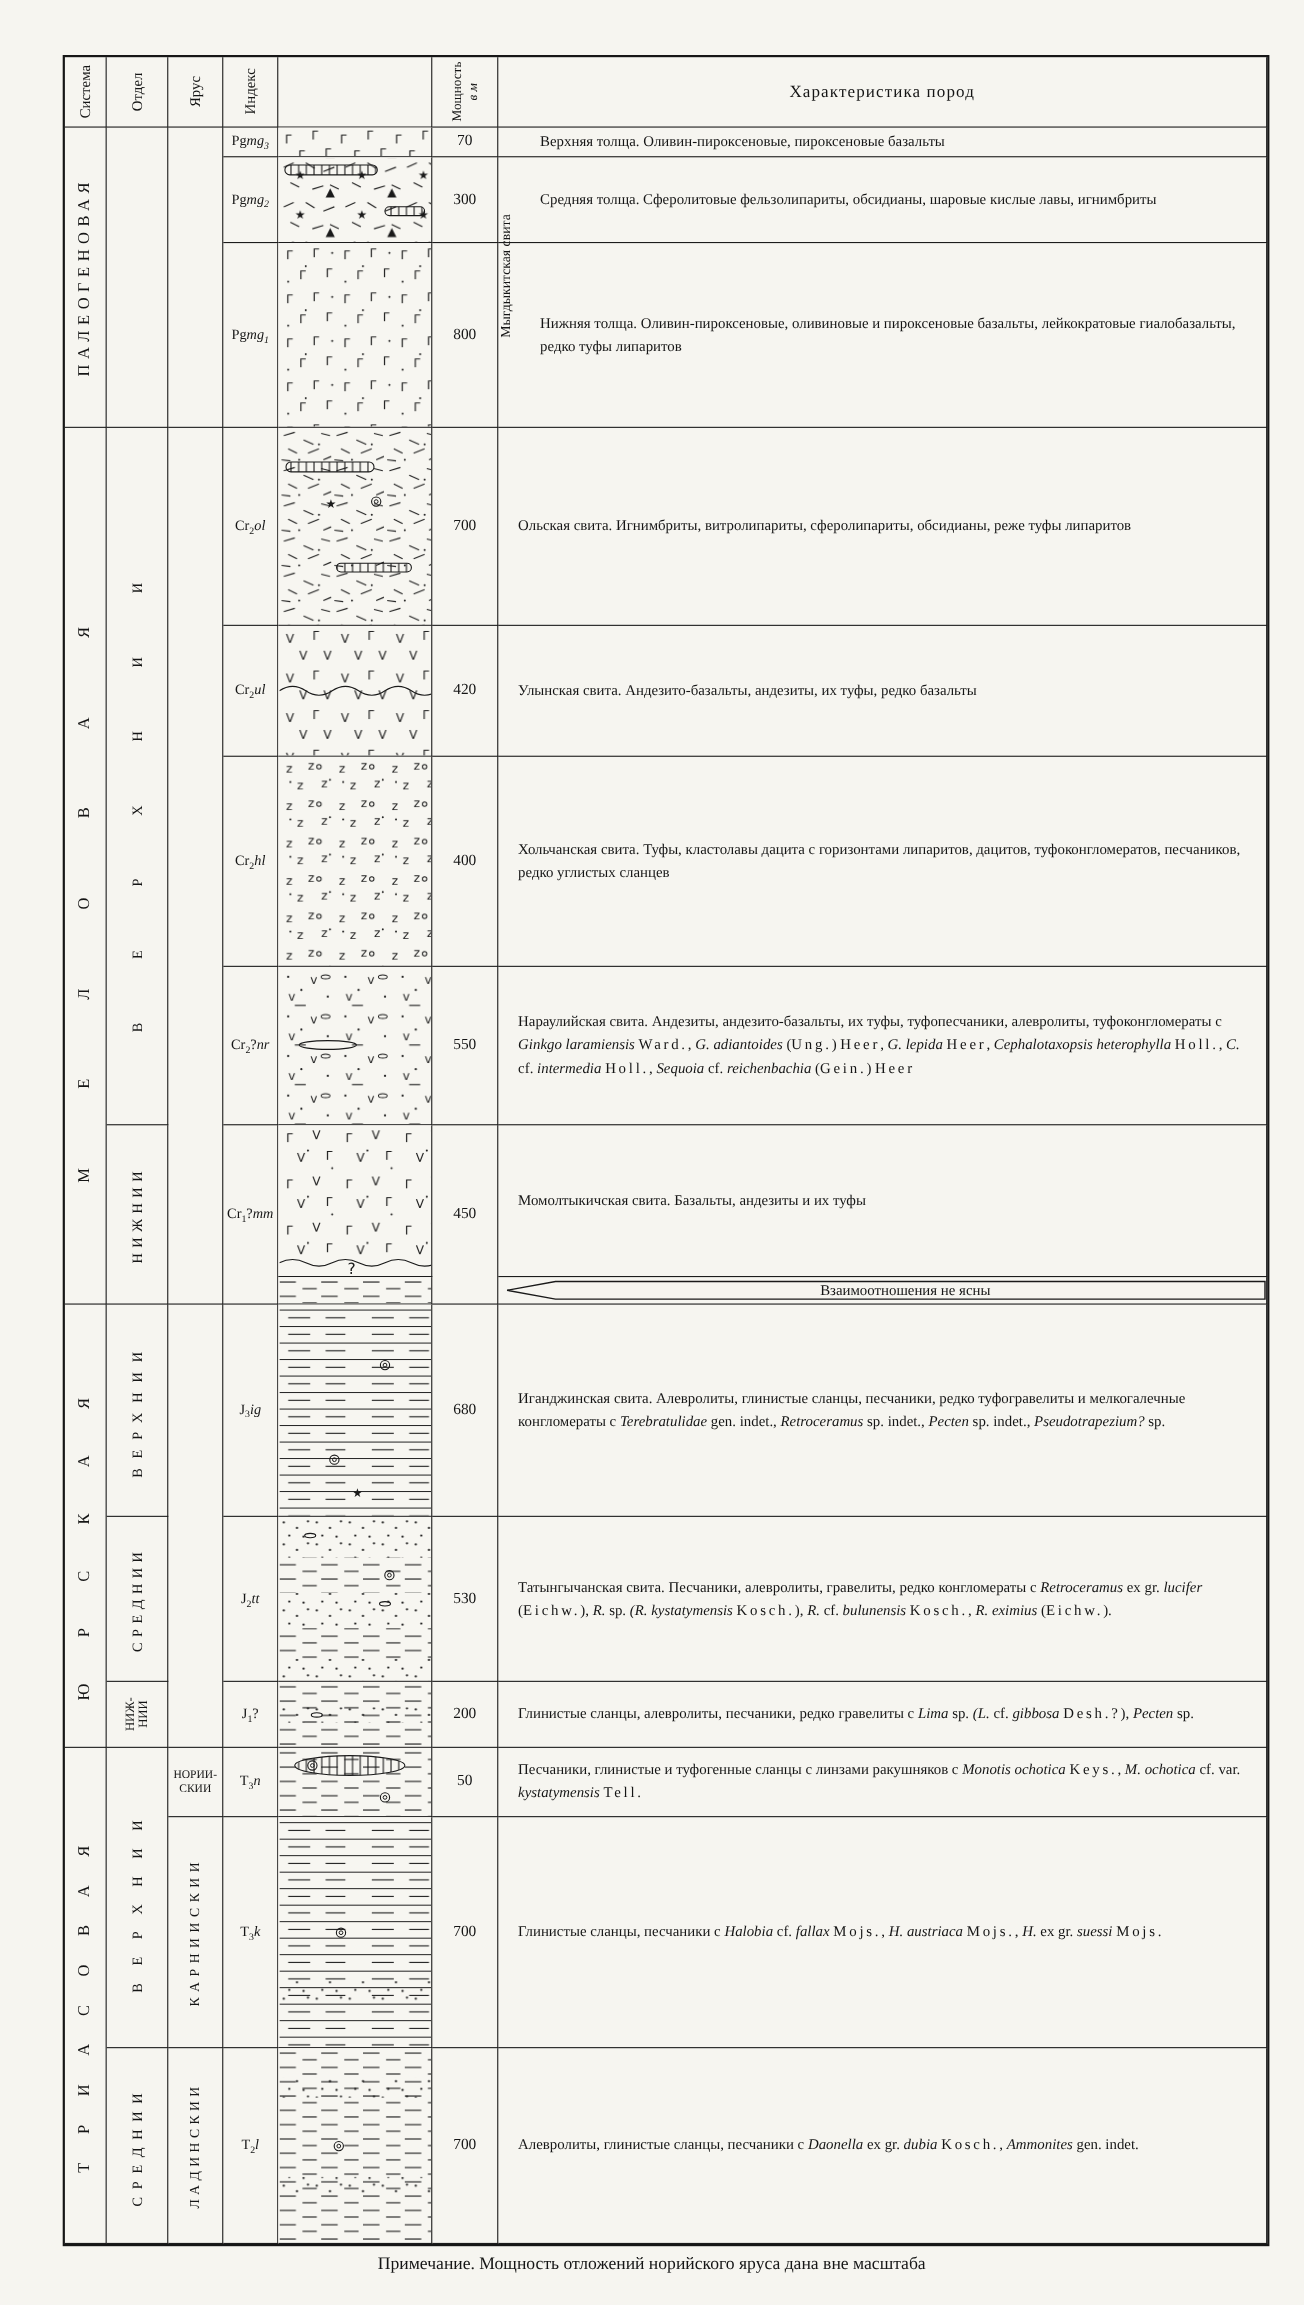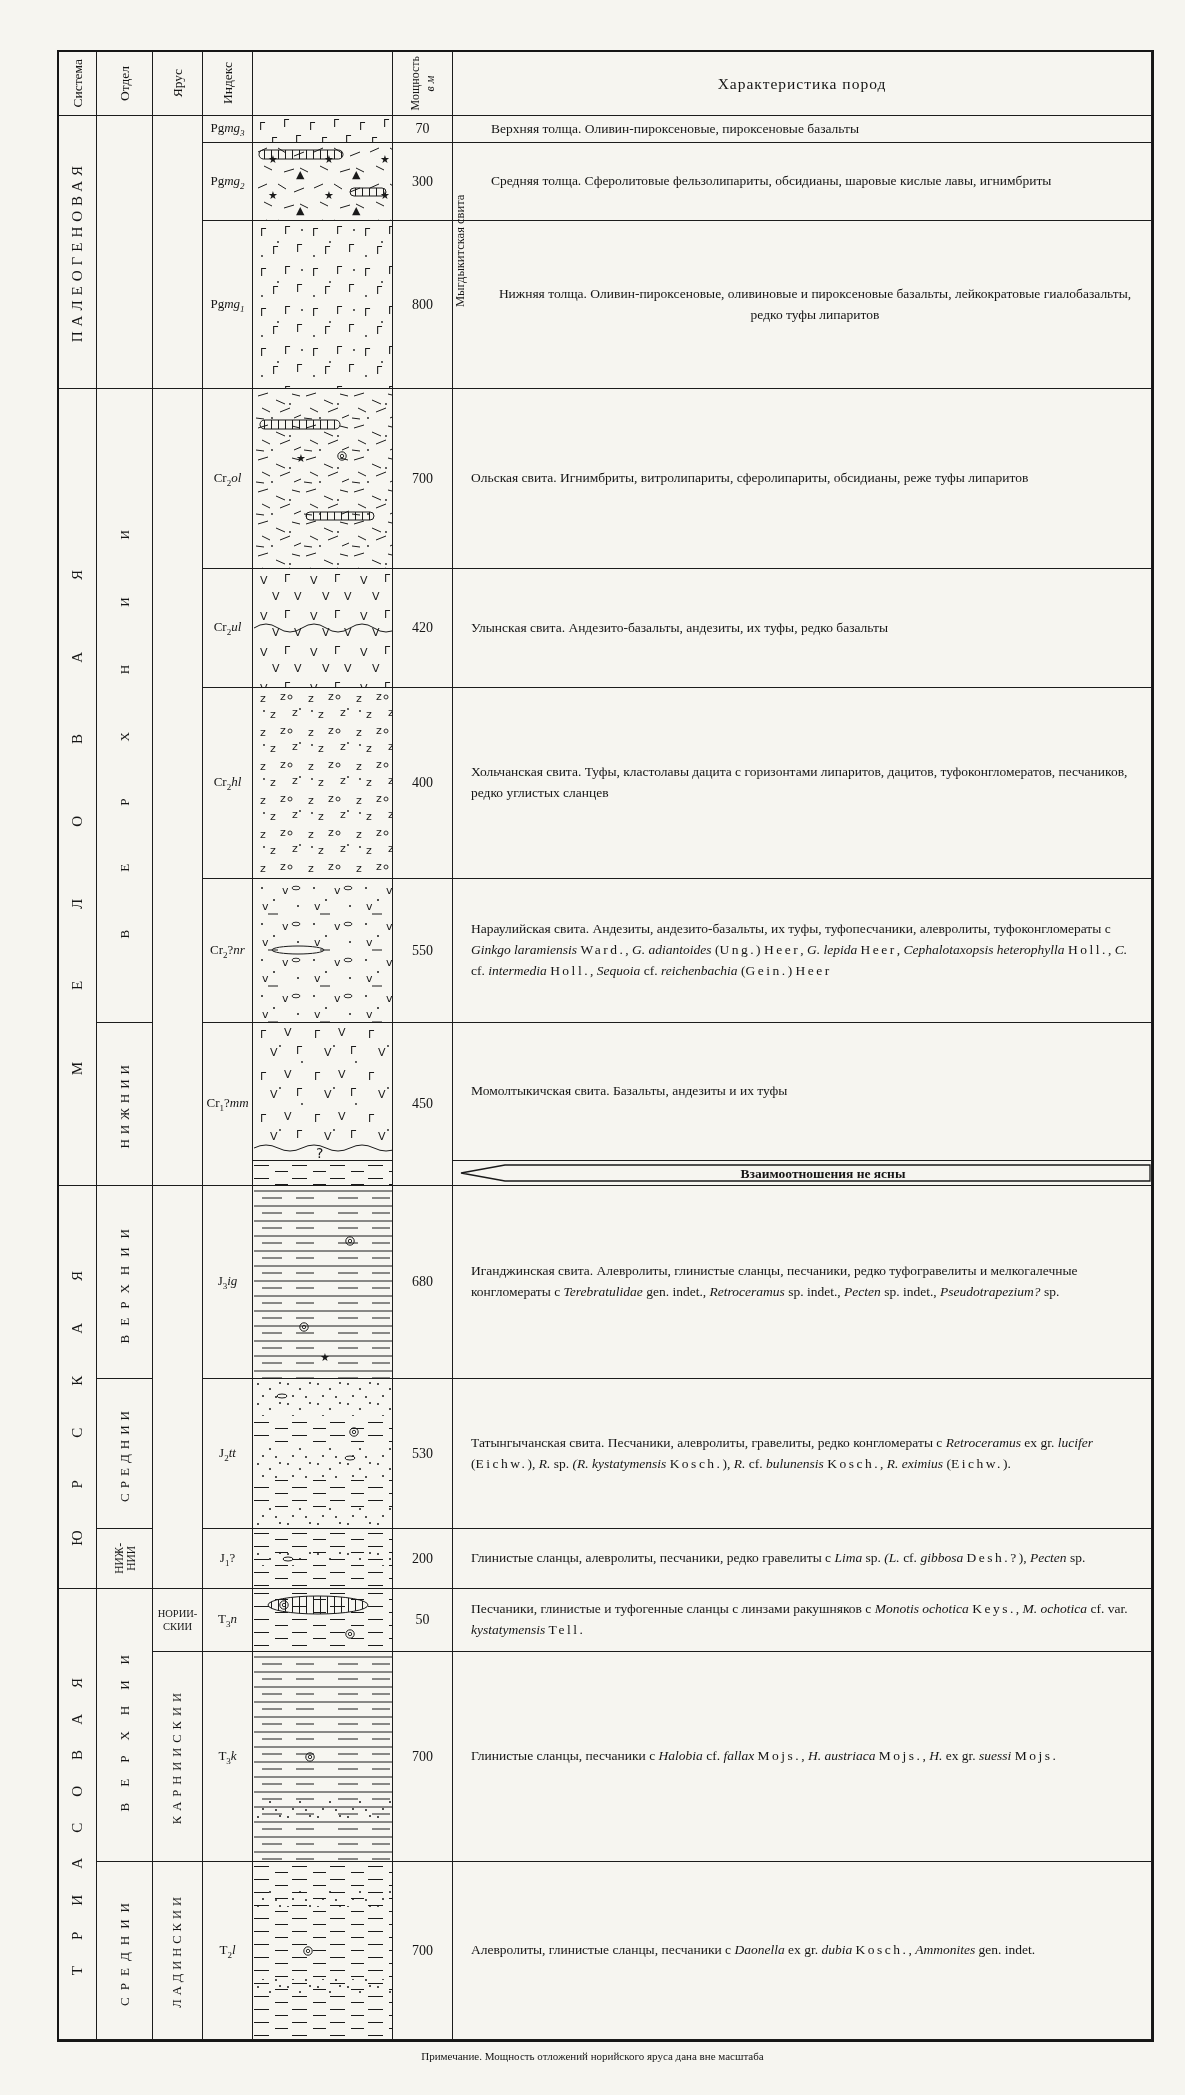--- a/index.html
+++ b/index.html
@@ -14,32 +14,32 @@
   .vt { writing-mode:vertical-rl; transform:rotate(180deg); white-space:nowrap; text-align:center; }
   .hdr { font-size:13.5px; }
   .chars-hdr { font-size:15.5px; letter-spacing:1px; }
   .sys { font-size:15px; }
   .divl { font-size:13px; }
   .stg { font-size:12.5px; }
   .idx { font-size:13px; text-align:left; }
   sub { font-size:9px; }
   .num { font-size:14px; }
   .desc { justify-content:flex-start; padding:8px 12px 8px 18px; font-size:13.5px; line-height:1.55; text-align:left; }
-  .desc.padP { padding-left:38px;text-align:center; }
+  .desc.padP { padding-left:38px; }
   .desc p { margin:0; }
   .lsp { letter-spacing:2.5px; }
   .lith { padding:0; background:#f7f6f1; }
-  .wedgecell { padding:0;font-weight:bold; }
+  .wedgecell { padding:0; }
   .wtxt { font-family:"Liberation Serif",serif; font-size:13.5px; fill:#151515; }
   .pt text, .sym { font-family:"DejaVu Sans", sans-serif; font-size:11px; fill:#1a1a1a; }
   .sym2 { font-family:"DejaVu Sans", sans-serif; font-size:14px; fill:#1a1a1a; }
   .suite { position:absolute; left:453px; top:116px; width:22px; height:270px;
            writing-mode:vertical-rl; transform:rotate(180deg); text-align:center;
            font-size:12.5px; white-space:nowrap; }
-  .note { position:absolute; left:0; right:0; top:2050px; text-align:center; font-size:11px; }
+  .note { position:absolute; left:0; right:0; top:2050px; text-align:center; font-size:16px; }
   .blockline { display:block; }
   .norian { text-align:center; font-size:10.5px; line-height:1.25; }
 </style>
 </head>
 <body>
 
 <div class="page">
 
   <svg width="0" height="0" style="position:absolute">
     <defs>

